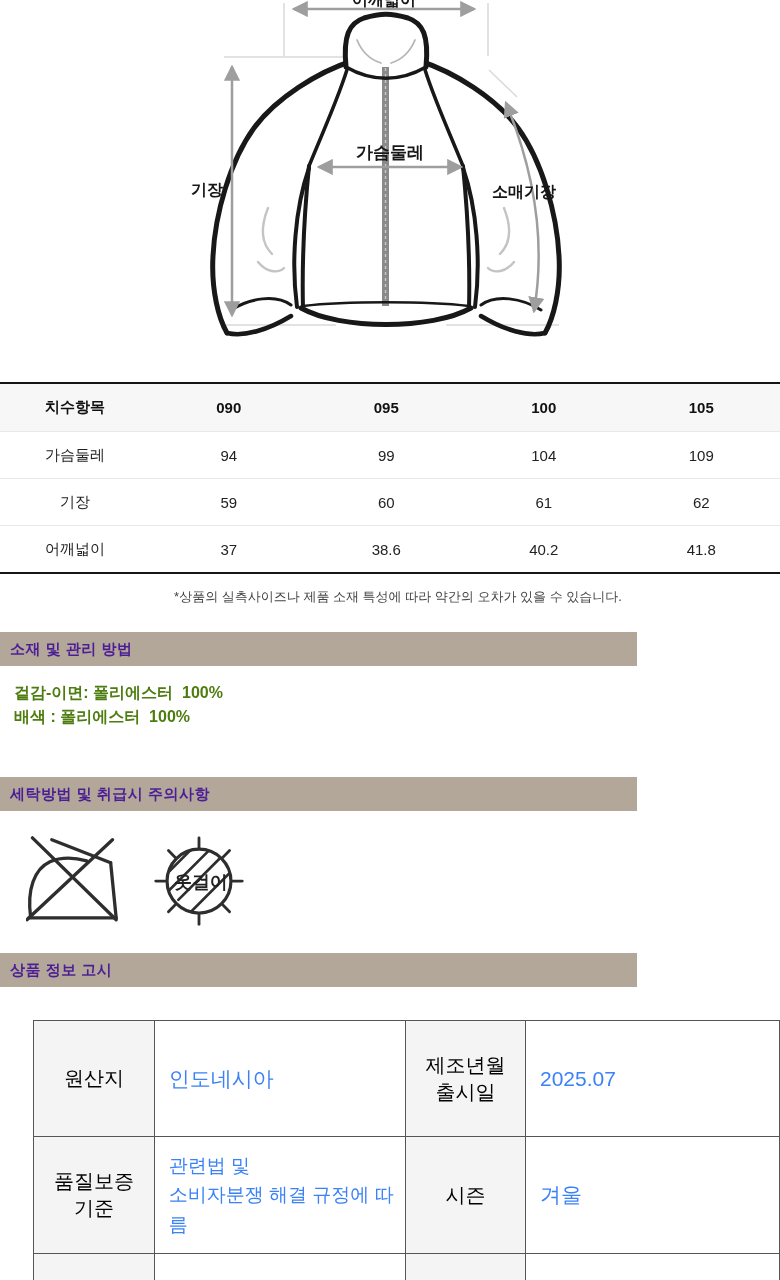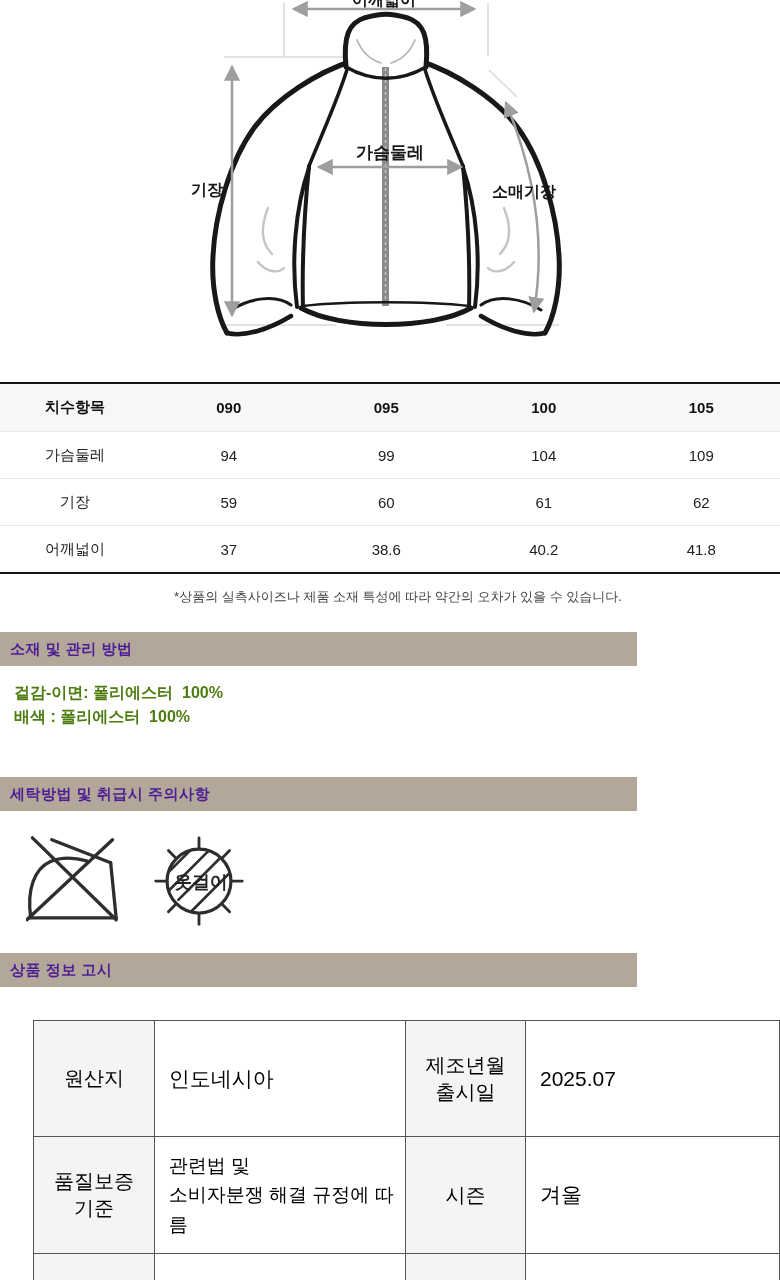--- a/index.html
+++ b/index.html
@@ -32,21 +32,21 @@
 
   
   .care-icons{position:absolute;top:836px;left:26px;display:flex;gap:34px;}
 
   
   .info-table{position:absolute;top:1020px;left:33px;border-collapse:collapse;table-layout:fixed;}
   .info-table td{border:1px solid #555;vertical-align:middle;}
   .info-table .lbl{background:#f4f4f4;text-align:center;font-size:20px;line-height:1.35;
                    color:#000;white-space:pre-line;}
   .info-table .val{background:#fff;text-align:left;padding-left:14px;font-size:21px;
-                   color:#000000;white-space:pre-line;margin-left:16px;}
+                   color:#3b82f6;white-space:pre-line;margin-left:16px;}
   .info-table .val.small{font-size:19px;line-height:1.55;}
   .c1{width:119px;} .c2{width:238px;} .c3{width:118px;} .c4{width:240px;}
   .r1{height:116px;} .r2{height:117px;} .r3{height:60px;}
 </style>
 </head>
 <body>
 
 <div class="page">
 
   <svg style="position:absolute;top:0;left:0;" width="780" height="362" viewBox="0 0 780 362">

